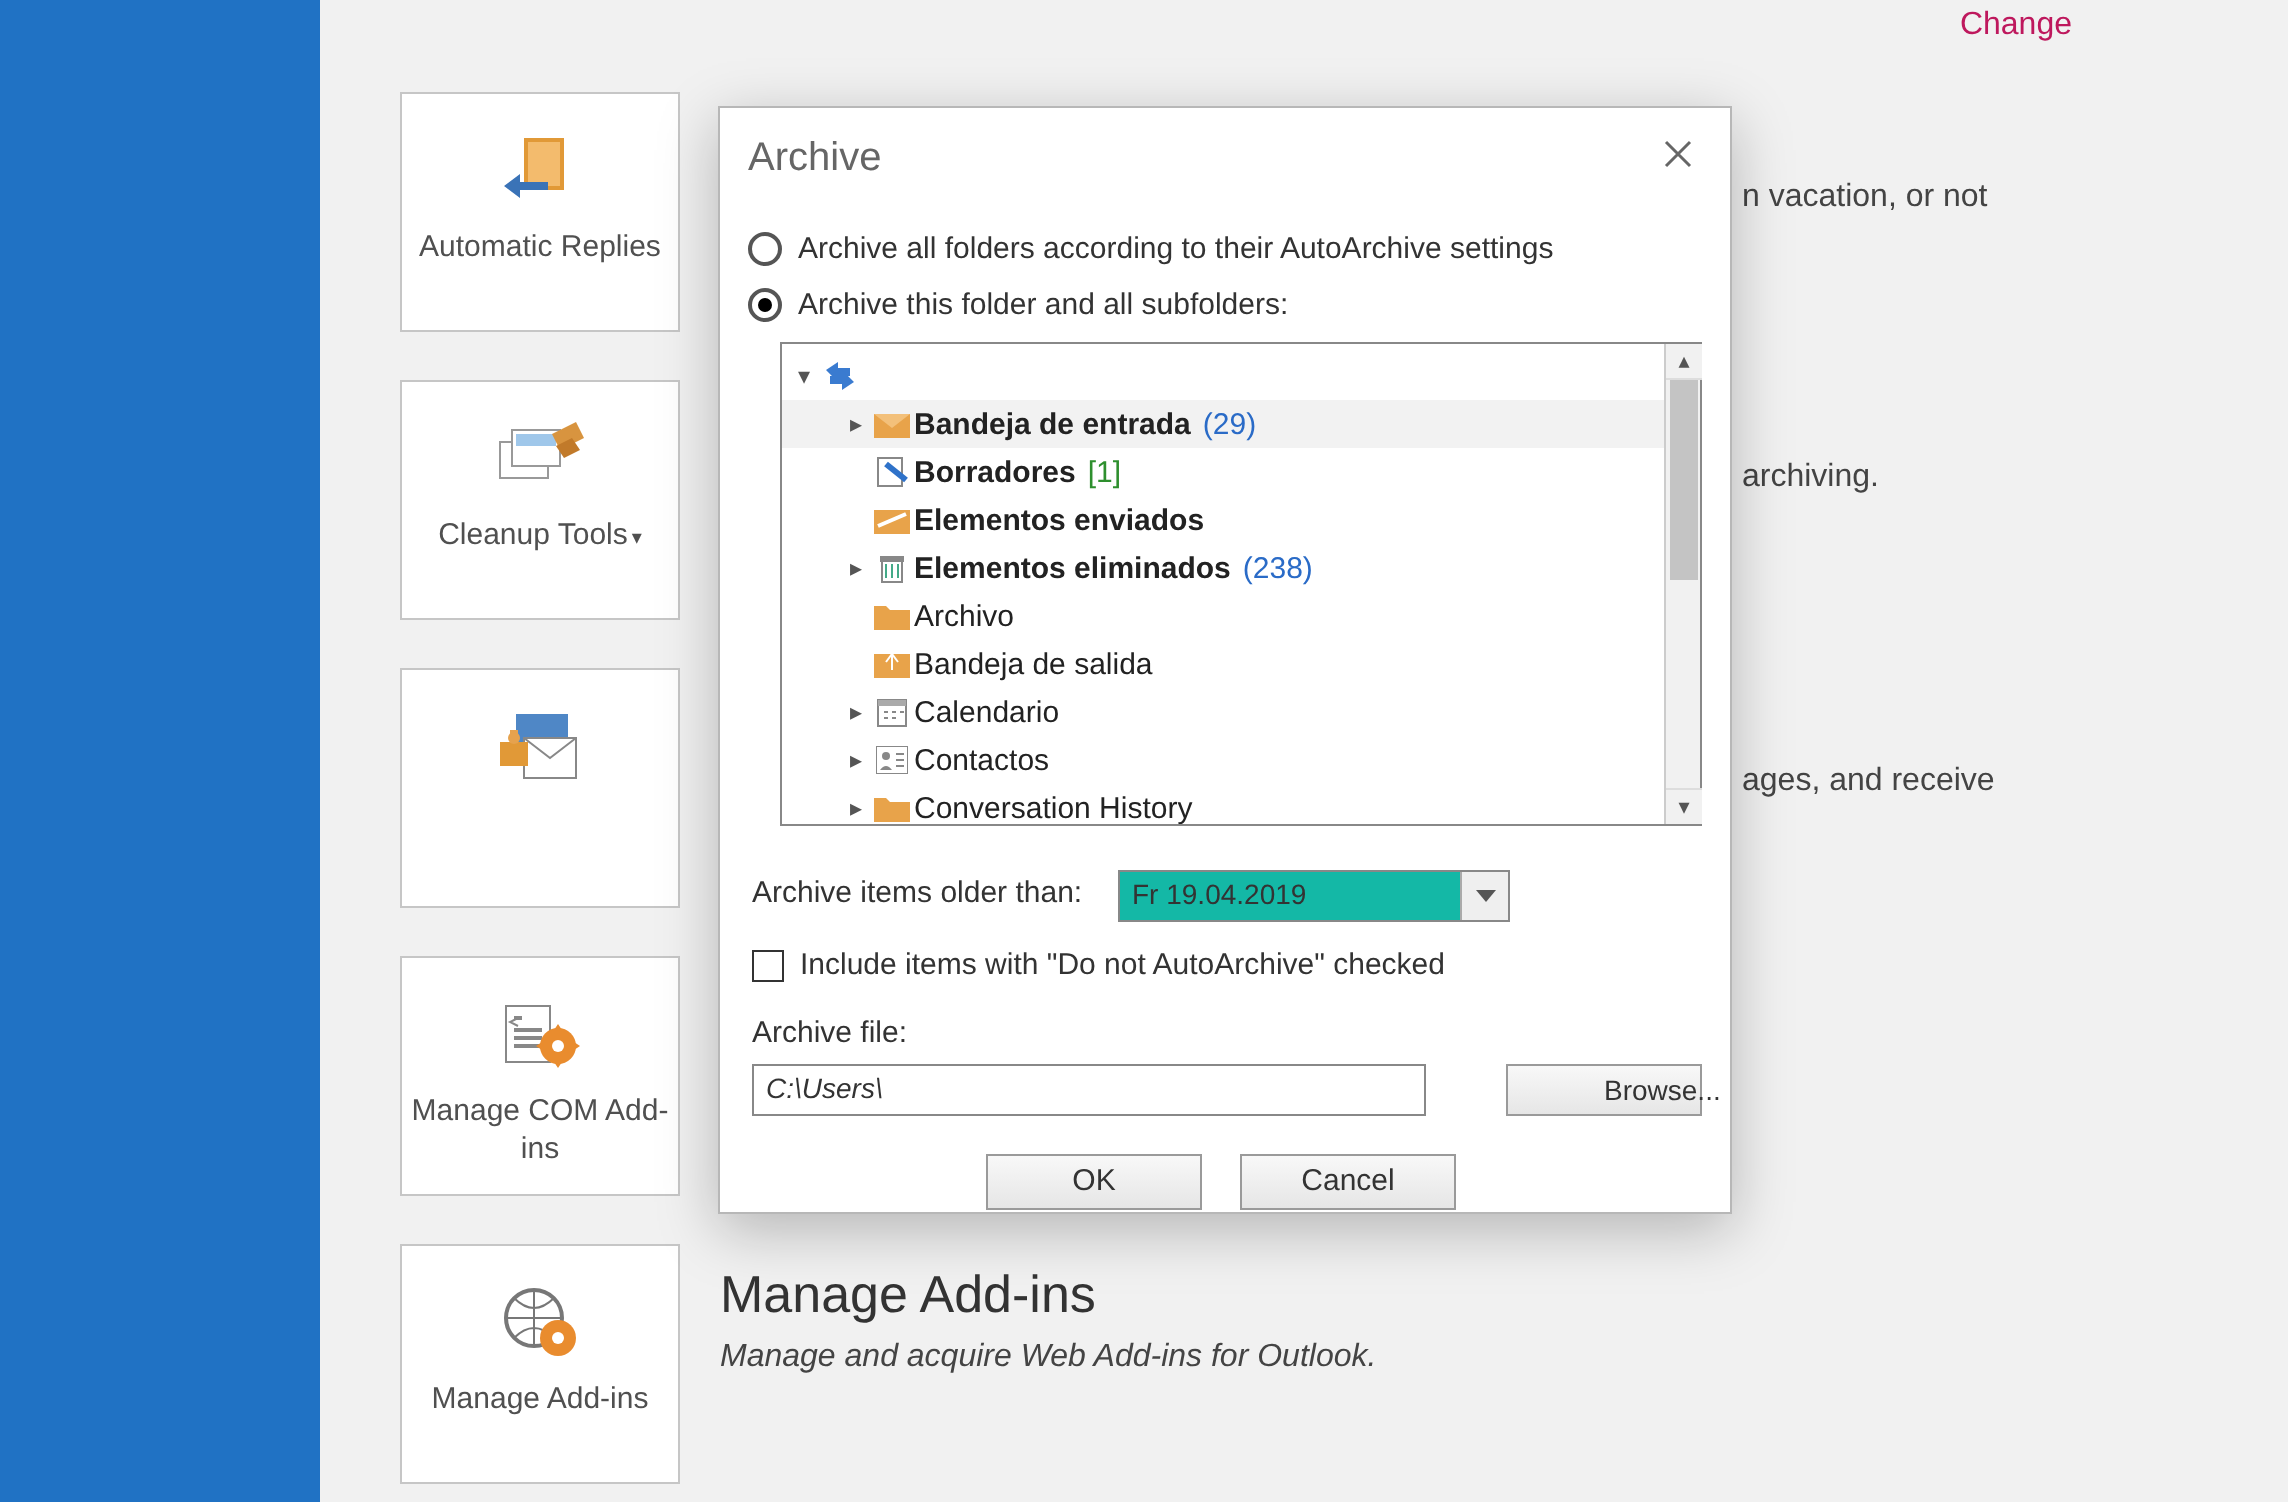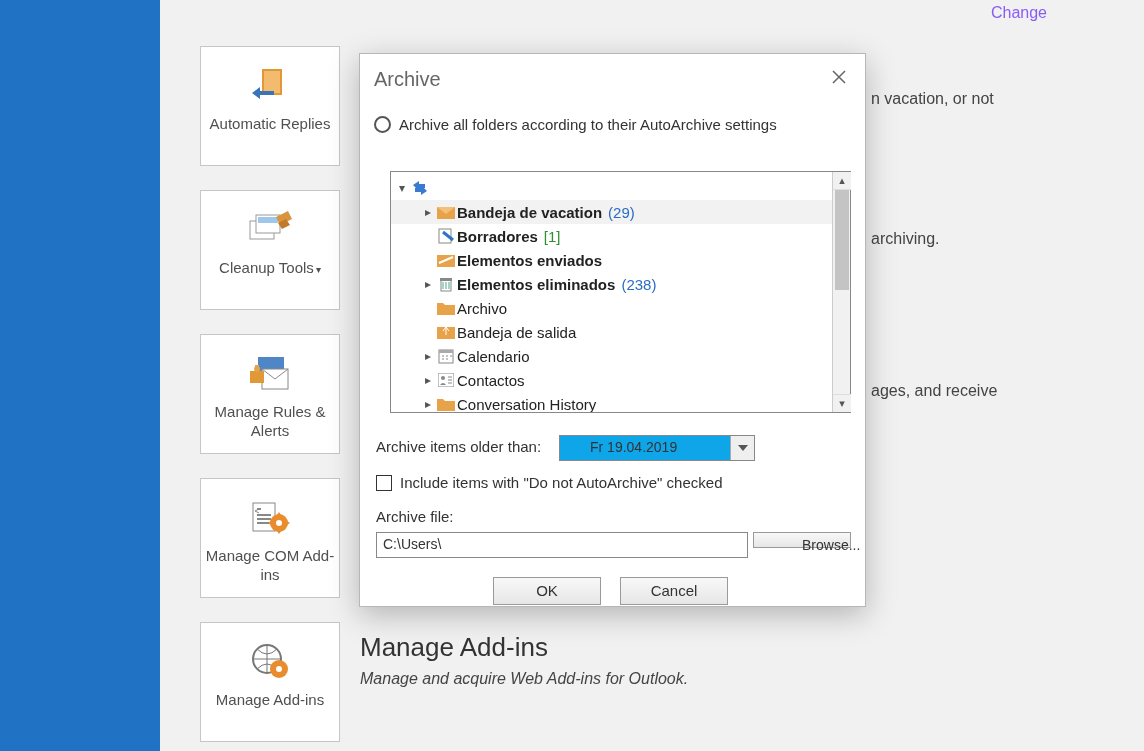--- a/index.html
+++ b/index.html
@@ -15,23 +15,23 @@
     position: relative;
   }
   .blue-sidebar {
     position: absolute;
     left: 0; top: 0;
     width: 160px; height: 751px;
     background: #2072c4;
   }
   .change-link {
     position: absolute;
-    right: 97px;
+    right: 108px;
     top: 4px;
-    color: #8b5cf6;
+    color: #be185d;
     font-size: 16px;
     cursor: pointer;
   }
   .buttons-col {
     position: absolute;
     left: 200px;
     top: 46px;
     width: 140px;
   }
   .big-btn {
@@ -154,37 +154,37 @@
     display:flex; align-items:center; justify-content:center; color:#555; font-size:11px;
     cursor:pointer;
   }
   .tree-scroll .sbtn.up { top:0; border-bottom:1px solid #ddd; }
   .tree-scroll .sbtn.dn { bottom:0; border-top:1px solid #ddd; }
   .tree-scroll .sthumb { position:absolute; top:18px; left:2px; width:14px; height:100px; background:#c4c4c4; }
 
   .fld-label { position:absolute; font-size:15px; color:#333; }
   .date-field {
     position:absolute; left:199px; top:381px; width:196px; height:26px;
-    border:1px solid #888; background:#0ea5e9; display:flex;padding-left:24px;
+    border:1px solid #888; background:#14b8a6; display:flex;
   }
   .date-field .dv { flex:1; padding:3px 6px; font-size:14px; }
   .date-field .dd {
     width:24px; background:#efefef; border-left:1px solid #aaa;
     display:flex; align-items:center; justify-content:center; cursor:pointer;
   }
 
   .chk-row { position:absolute; left:16px; top:420px; display:flex; align-items:center; font-size:15px; }
   .chk { width:16px; height:16px; border:1px solid #333; margin-right:8px; }
 
   .file-input {
-    position:absolute; left:16px; top:478px; width:372px; height:26px;
-    border:1px solid #888; padding:3px 6px; font-size:14px; background:#fff;
+    position:absolute; left:16px; top:478px; width:337px; height:26px;
+    border:1px solid #888; padding:3px 6px; font-size:14px; background:#fff;font-style:italic;
   }
   .browse-btn {
-    position:absolute; left:393px; top:478px; width:98px; height:16px;
+    position:absolute; left:393px; top:478px; width:98px; height:26px;
     border:1px solid #9a9a9a; background:linear-gradient(#f8f8f8,#e6e6e6);
     font-size:14px; cursor:pointer; text-align:center; line-height:24px;padding-left:48px;
   }
   .ok-btn, .cancel-btn {
     position:absolute; top:523px; width:108px; height:28px;
     border:1px solid #9a9a9a; background:linear-gradient(#f8f8f8,#e6e6e6);
     font-size:15px; cursor:pointer; text-align:center; line-height:26px;
   }
   .ok-btn { left:133px; }
   .cancel-btn { left:260px; }
@@ -235,21 +235,20 @@
     <div class="icon-wrap">
       <svg width="48" height="40">
           <rect x="12" y="4" width="26" height="20" fill="#4f87c6"></rect>
           <rect x="16" y="16" width="26" height="20" fill="#fff" stroke="#888"></rect>
           <path d="M16 16 L29 26 L42 16" fill="none" stroke="#888"></path>
           <rect x="4" y="18" width="14" height="12" fill="#e19937"></rect>
           <circle cx="11" cy="16" r="3" fill="#e6a24d"></circle>
           <rect x="9" y="12" width="4" height="3" fill="#e6a24d"></rect>
         </svg>
     </div>
-    <div class="lbl">Manage Rules &amp; Alerts</div>
   </div>
 
   <div class="big-btn">
     <div class="icon-wrap">
       <svg width="46" height="40">
           <rect x="6" y="6" width="22" height="28" fill="#fff" stroke="#888"></rect>
           <path d="M10 12 L14 12 M10 18 L24 18 M10 22 L24 22 M10 26 L24 26" stroke="#888" stroke-width="2"></path>
           <path d="M12 12 L8 14 L12 16" stroke="#888" fill="none"></path>
           <circle cx="32" cy="26" r="9" fill="#e98c2e"></circle>
           <circle cx="32" cy="26" r="3" fill="#fff"></circle>
@@ -277,20 +276,24 @@
   <div class="modal-close">
     <svg width="14" height="14">
         <path d="M1 1 L13 13 M13 1 L1 13" stroke="#666" stroke-width="1.5"></path>
       </svg>
   </div>
 
   <div class="radio-row" style="top:62px;">
     <span class="radio"></span>
     <span>Archive all folders according to their AutoArchive settings</span>
   </div>
+  <div class="radio-row" style="top:90px;">
+    <span class="radio checked"></span>
+    <span>Archive this folder and all subfolders:</span>
+  </div>
 
   <div class="tree-wrap">
     <div class="tree">
       <div class="tree-row" style="padding-left:4px;">
         <span class="arrow">▾</span>
         <span class="ficon">
           <svg width="18" height="18">
               <rect x="1" y="1" width="16" height="16" fill="none"></rect>
               <path d="M2 6 L8 2 L8 5 L14 5 L14 9 L8 9 L8 12 Z" fill="#3a7bd0"></path>
               <path d="M16 12 L10 16 L10 13 L4 13 L4 9 L10 9 L10 6 Z" fill="#3a7bd0"></path>
@@ -298,21 +301,21 @@
         </span>
       </div>
       <div class="tree-row sel" style="padding-left:30px;">
         <span class="arrow">▸</span>
         <span class="ficon">
             <svg width="18" height="14">
               <rect x="0" y="2" width="18" height="12" fill="#e8a34a"></rect>
               <path d="M0 2 L9 9 L18 2" fill="#f3c07a"></path>
             </svg>
           </span>
-        <span class="flabel bold">Bandeja de vacation</span>
+        <span class="flabel bold">Bandeja de entrada</span>
         <span class="fcount">(29)</span>
       </div>
       <div class="tree-row" style="padding-left:44px;">
         <span class="ficon">
             <svg width="18" height="16">
               <rect x="2" y="1" width="12" height="14" fill="#fff" stroke="#888"></rect>
               <path d="M6 4 L16 12" stroke="#2f72c9" stroke-width="3"></path>
             </svg>
           </span>
         <span class="flabel bold">Borradores</span>

